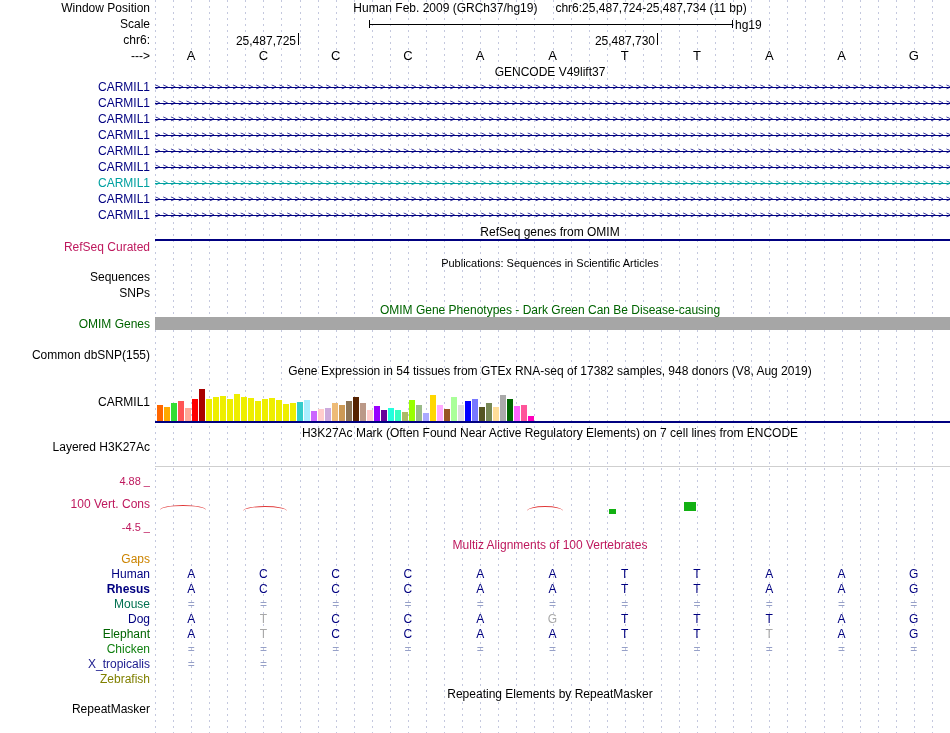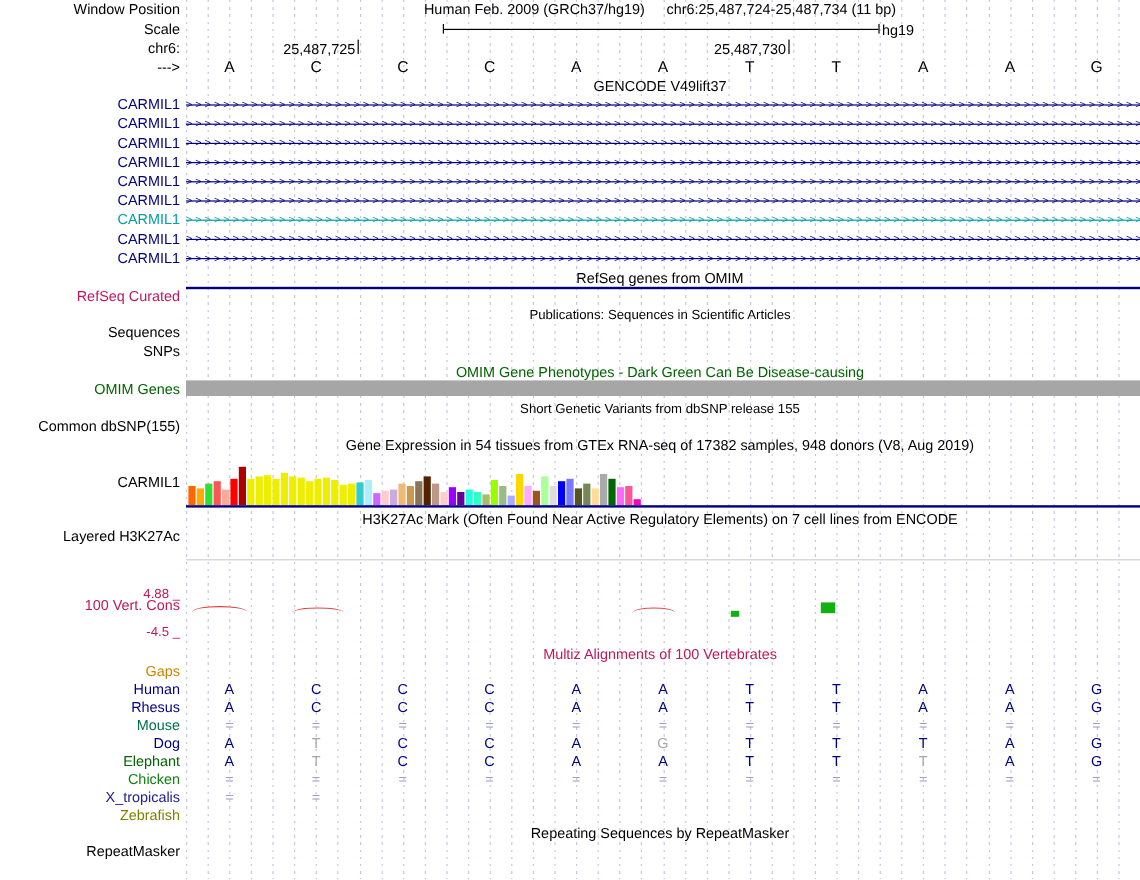--- a/index.html
+++ b/index.html
@@ -170,21 +170,20 @@
   <div class="lbl navy" style="top:241px">RefSeq Curated</div>
 
   <div class="hdr small" style="top:257px">Publications: Sequences in Scientific Articles</div>
   <div class="lbl" style="top:271px">Sequences</div>
   <div class="lbl" style="top:287px">SNPs</div>
 
   <div class="hdr green" style="top:304px">OMIM Gene Phenotypes - Dark Green Can Be Disease-causing</div>
   <div class="hline" style="top:317px;height:13px;background:#A6A6A6"></div>
   <div class="lbl green" style="top:318px">OMIM Genes</div>
 
-  <div class="hdr small" style="top:335px">Short Genetic Variants from dbSNP release 155</div>
   <div class="lbl" style="top:349px">Common dbSNP(155)</div>
 
   <div class="hdr" style="top:365px">Gene Expression in 54 tissues from GTEx RNA-seq of 17382 samples, 948 donors (V8, Aug 2019)</div>
   <div class="lbl" style="top:396px">CARMIL1</div>
   <div id="gtex-bars">
       <div class="bar" style="height: 16px; background: rgb(255, 102, 0);"></div>
       <div class="bar" style="height: 14px; background: rgb(255, 170, 0);"></div>
       <div class="bar" style="height: 18px; background: rgb(51, 221, 51);"></div>
       <div class="bar" style="height: 20px; background: rgb(255, 85, 85);"></div>
       <div class="bar" style="height: 13px; background: rgb(255, 170, 153);"></div>
@@ -237,21 +236,21 @@
       <div class="bar" style="height: 15px; background: rgb(255, 102, 255);"></div>
       <div class="bar" style="height: 16px; background: rgb(255, 85, 153);"></div>
       <div class="bar" style="height: 5px; background: rgb(255, 0, 187);"></div>
     </div>
   <div class="hline" style="top:421px;height:2px;background:#000080"></div>
 
   <div class="hdr" style="top:427px">H3K27Ac Mark (Often Found Near Active Regulatory Elements) on 7 cell lines from ENCODE</div>
   <div class="lbl" style="top:441px">Layered H3K27Ac</div>
   <div class="hline" style="top:466px;height:1px;background:#CFCFCF"></div>
 
-  <div class="lbl navy small" style="top:489px">4.88 _</div>
+  <div class="lbl navy small" style="top:475px">4.88 _</div>
   <div id="phylop-marks">
       <div style="position: absolute; left: 160px; top: 505px; width: 46px; height: 4px; border-top: 1px solid rgb(224, 56, 56); border-radius: 50% 50% 0px 0px / 100% 100% 0px 0px;"></div>
       <div style="position: absolute; left: 243px; top: 506px; width: 44px; height: 4px; border-top: 1px solid rgb(224, 56, 56); border-radius: 50% 50% 0px 0px / 100% 100% 0px 0px;"></div>
       <div style="position: absolute; left: 527px; top: 506px; width: 36px; height: 4px; border-top: 1px solid rgb(224, 56, 56); border-radius: 50% 50% 0px 0px / 100% 100% 0px 0px;"></div>
       <div style="position: absolute; left: 609px; top: 509px; width: 7px; height: 5px; background: rgb(18, 176, 18);"></div>
       <div style="position: absolute; left: 684px; top: 502px; width: 12px; height: 9px; background: rgb(18, 176, 18);"></div>
     </div>
   <div class="lbl navy" style="top:498px">100 Vert. Cons</div>
   <div class="lbl navy small" style="top:521px">-4.5 _</div>
 
@@ -265,21 +264,21 @@
         <div class="cell">C</div>
         <div class="cell">C</div>
         <div class="cell">A</div>
         <div class="cell">A</div>
         <div class="cell">T</div>
         <div class="cell">T</div>
         <div class="cell">A</div>
         <div class="cell">A</div>
         <div class="cell">G</div>
       </div>
-      <div class="lbl" style="top: 583px; color: rgb(0, 0, 128);">Rhesus</div>
+      <div class="lbl" style="top: 583px; color: rgb(0, 0, 128); font-weight: bold;">Rhesus</div>
       <div class="flex11 mz-row" style="top: 583px;">
         <div class="cell">A</div>
         <div class="cell">C</div>
         <div class="cell">C</div>
         <div class="cell">C</div>
         <div class="cell">A</div>
         <div class="cell">A</div>
         <div class="cell">T</div>
         <div class="cell">T</div>
         <div class="cell">A</div>
@@ -365,15 +364,15 @@
         <div class="cell"></div>
         <div class="cell"></div>
         <div class="cell"></div>
         <div class="cell"></div>
         <div class="cell"></div>
         <div class="cell"></div>
         <div class="cell"></div>
       </div>
     </div>
 
-  <div class="hdr" style="top:688px">Repeating Sequences by RepeatMasker</div>
+  <div class="hdr" style="top:688px">Repeating Elements by RepeatMasker</div>
   <div class="lbl" style="top:703px">RepeatMasker</div>
 </div>
 
 </body></html>

